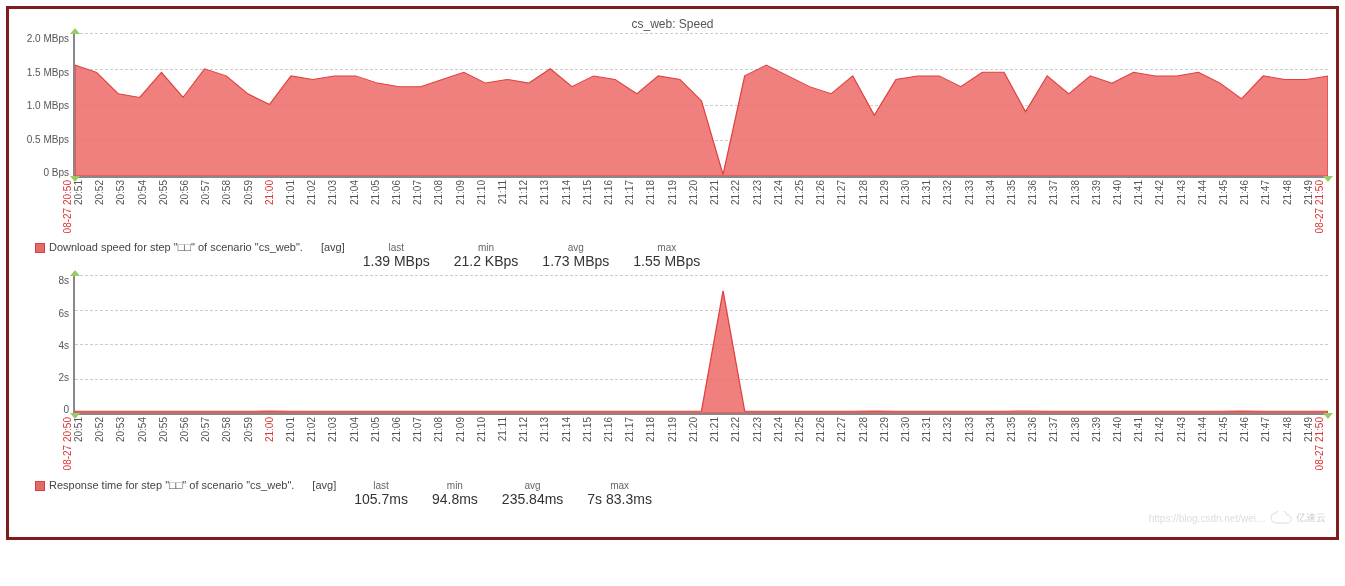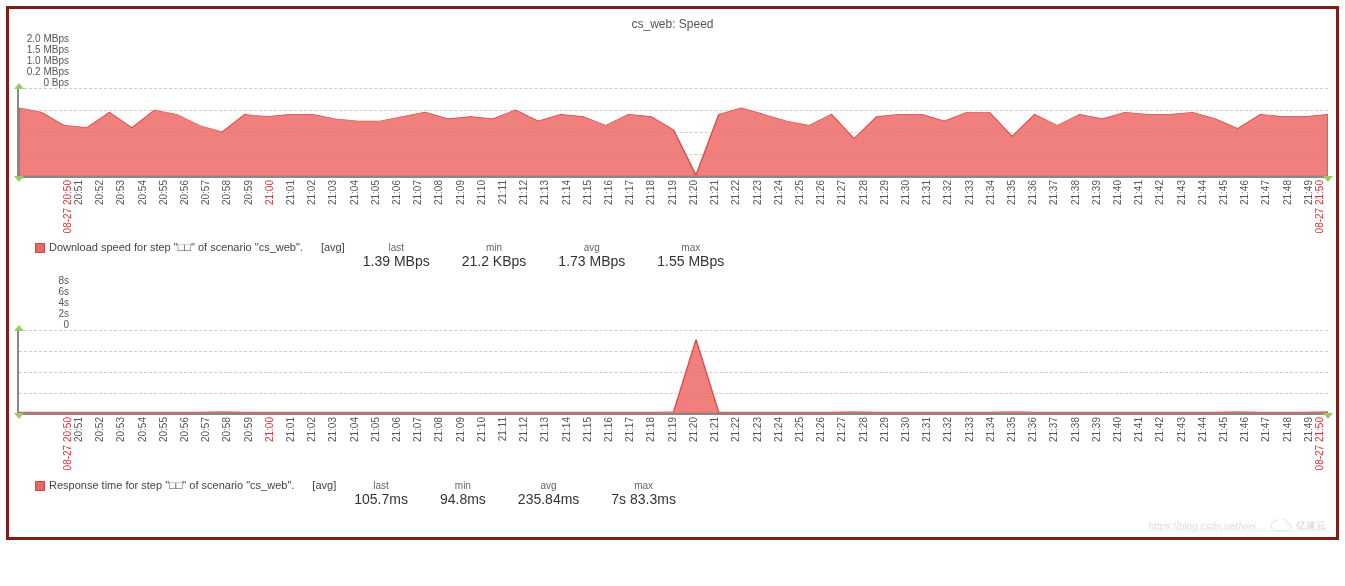--- a/index.html
+++ b/index.html
@@ -20,21 +20,21 @@
     padding: 8px 8px 4px 8px;
     position: relative;
   }
   .chart-block { margin-bottom: 6px; }
   .chart-title {
     text-align: center;
     font-size: 12px;
     color: #555;
     margin-bottom: 2px;
   }
-  .plot-row { display: flex; align-items: stretch; flex-direction: column; }
+  .plot-row { display: flex; align-items: stretch; }
   .y-axis {
     display: flex; flex-direction: column; justify-content: space-between;
     align-items: flex-end; padding-right: 4px; font-size: 10px; color: #555;
   }
   .plot {
     flex: 1; position: relative; border-left: 2px solid #888; border-bottom: 2px solid #888;
     background: #fff;
   }
   .grid-h { position: absolute; left: 0; right: 0; border-top: 1px dashed #ccc; }
   .x-axis {
@@ -50,52 +50,52 @@
   .legend {
     display: flex; align-items: baseline; gap: 18px;
     font-size: 11px; color: #444; margin-top: 8px; margin-left: 18px;
     flex-wrap: nowrap;
   }
   .legend .swatch {
     display: inline-block; width: 10px; height: 10px; background: #e46a6a;
     border: 1px solid #c44; margin-right: 4px; vertical-align: middle;
   }
   .legend .series { white-space: nowrap; }
-  .stats { display: flex; gap: 32px; }
+  .stats { display: flex; gap: 24px; }
   .stat { text-align: center; }
   .stat .lbl { font-size: 10px; color: #666; display: block; }
   .stat .val { font-size: 14px; color: #333; }
   svg.area { position: absolute; left: 0; right: 0; top: 0; bottom: 0; width: 100%; height: 100%; }
   svg.area path { fill: #ed6a66; fill-opacity: 0.85; stroke: #e04040; stroke-width: 1; }
   
   .tri { position: absolute; width: 0; height: 0; }
   .tri-l { left: -5px; top: -5px; border-left: 5px solid transparent; border-right: 5px solid transparent; border-bottom: 6px solid #9c6; }
   .tri-brl { left: -5px; bottom: -6px; border-left: 5px solid transparent; border-right: 5px solid transparent; border-top: 6px solid #9c6; }
   .tri-brr { right: -5px; bottom: -6px; border-left: 5px solid transparent; border-right: 5px solid transparent; border-top: 6px solid #9c6; }
   .watermark {
-    position: absolute; right: 10px; bottom: 4px;
+    position: absolute; right: 10px; bottom: 12px;
     font-size: 10px; color: #ccc; display: flex; align-items: center; gap: 4px;
   }
   .watermark svg { opacity: 0.35; }
   .wm-url { font-size: 10px; color: #ddd; }
 </style>
 </head>
 <body>
 
 <div class="panel">
 
   <div id="charts-container">
       <div class="chart-block">
         <div class="chart-title">cs_web: Speed</div>
         <div class="plot-row" style="height: 145px;">
           <div class="y-axis" style="width: 56px;">
             <span>2.0 MBps</span>
             <span>1.5 MBps</span>
             <span>1.0 MBps</span>
-            <span>0.2 MBps</span>
+            <span>0.5 MBps</span>
             <span>0 Bps</span>
           </div>
           <div class="plot">
             <div class="grid-h" style="top: 0%;"></div>
             <div class="grid-h" style="top: 25%;"></div>
             <div class="grid-h" style="top: 50%;"></div>
             <div class="grid-h" style="top: 75%;"></div>
             <div class="tri tri-l"></div>
             <div class="tri tri-brl"></div>
             <div class="tri tri-brr"></div>

